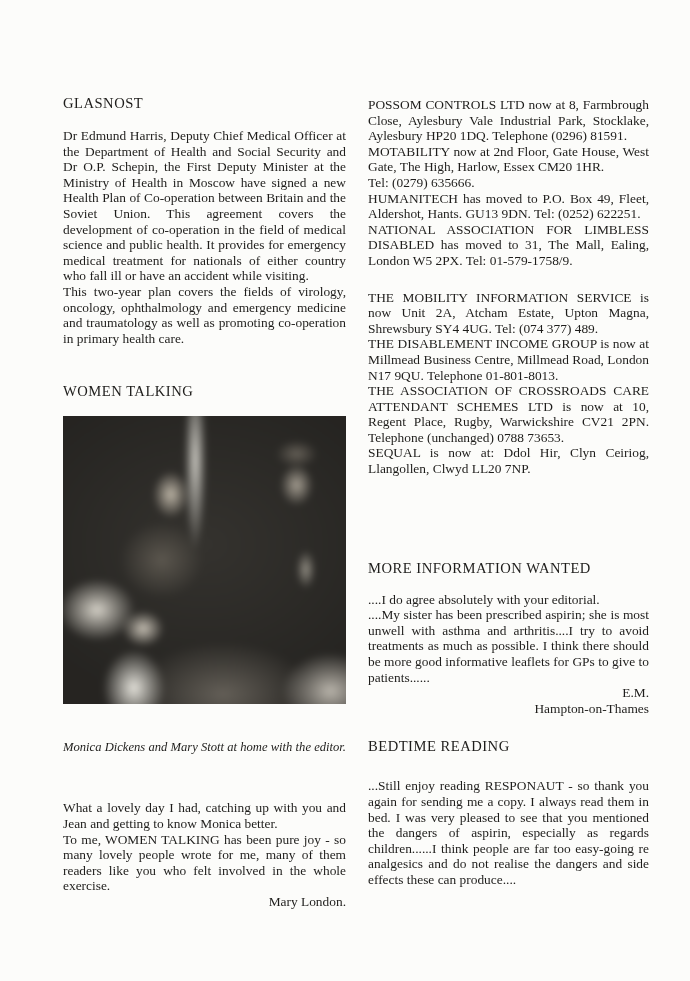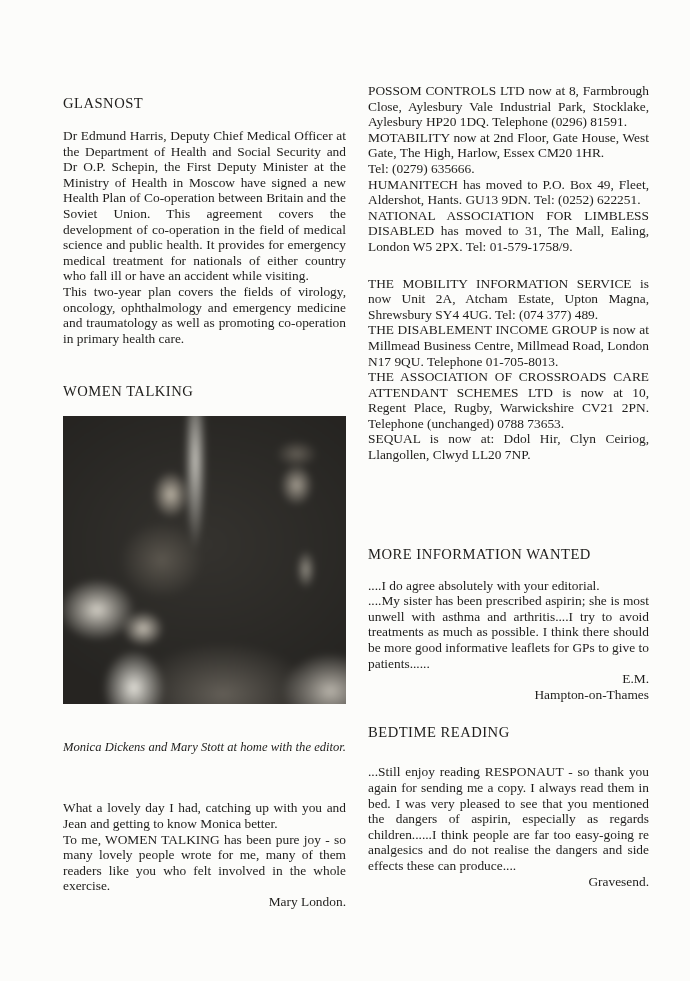--- a/index.html
+++ b/index.html
@@ -3,21 +3,21 @@
 <meta charset="utf-8">
 <style>
   html,body{margin:0;padding:0;}
   body{width:690px;height:981px;background:#ffffff;overflow:hidden;}
   .page{
     position:relative;width:690px;height:981px;background:#fcfcfa;
     font-family:"Liberation Serif","DejaVu Serif",serif;color:#1e1d1b;
   }
   .col{position:absolute;}
   .col-left{left:63px;top:95px;width:283px;}
-  .col-right{left:368px;top:83px;width:281px;}
+  .col-right{left:368px;top:97px;width:281px;}
   p{margin:0;}
   .heading{
     font-size:14.6px;font-weight:400;letter-spacing:0.5px;line-height:16px;margin:0;
   }
   .body{font-size:13.4px;line-height:15.6px;text-align:justify;}
   .gap-after-heading{margin-bottom:17px;}
   .wt-heading{margin-top:37px;margin-bottom:17px;}
   .photo{
     position:relative;width:283px;height:288px;overflow:hidden;background:#34322e;
   }
@@ -78,29 +78,28 @@
     <div>
       <p class="body entry">POSSOM CONTROLS LTD now at 8, Farmbrough Close, Aylesbury Vale Industrial Park, Stocklake, Aylesbury HP20 1DQ. Telephone (0296) 81591.</p>
       <p class="body entry">MOTABILITY now at 2nd Floor, Gate House, West Gate, The High, Harlow, Essex CM20 1HR.</p>
       <p class="body entry">Tel: (0279) 635666.</p>
       <p class="body entry">HUMANITECH has moved to P.O. Box 49, Fleet, Aldershot, Hants. GU13 9DN. Tel: (0252) 622251.</p>
       <p class="body entry">NATIONAL ASSOCIATION FOR LIMBLESS DISABLED has moved to 31, The Mall, Ealing, London W5 2PX. Tel: 01-579-1758/9.</p>
     </div>
 
     <div class="block-gap">
       <p class="body entry">THE MOBILITY INFORMATION SERVICE is now Unit 2A, Atcham Estate, Upton Magna, Shrewsbury SY4 4UG. Tel: (074 377) 489.</p>
-      <p class="body entry">THE DISABLEMENT INCOME GROUP is now at Millmead Business Centre, Millmead Road, London N17 9QU. Telephone 01-705-8013.</p>
+      <p class="body entry">THE DISABLEMENT INCOME GROUP is now at Millmead Business Centre, Millmead Road, London N17 9QU. Telephone 01-801-8013.</p>
       <p class="body entry">THE ASSOCIATION OF CROSSROADS CARE ATTENDANT SCHEMES LTD is now at 10, Regent Place, Rugby, Warwickshire CV21 2PN. Telephone (unchanged) 0788 73653.</p>
       <p class="body entry">SEQUAL is now at: Ddol Hir, Clyn Ceiriog, Llangollen, Clwyd LL20 7NP.</p>
     </div>
 
     <p class="heading miw-heading">MORE INFORMATION WANTED</p>
     <p class="body">....I do agree absolutely with your editorial.</p>
     <p class="body">....My sister has been prescribed aspirin; she is most unwell with asthma and arthritis....I try to avoid treatments as much as possible. I think there should be more good informative leaflets for GPs to give to patients......</p>
     <p class="sig sig-right">E.M.</p>
     <p class="sig sig-right">Hampton-on-Thames</p>
 
     <p class="heading br-heading">BEDTIME READING</p>
     <p class="body">...Still enjoy reading RESPONAUT - so thank you again for sending me a copy. I always read them in bed. I was very pleased to see that you mentioned the dangers of aspirin, especially as regards children......I think people are far too easy-going re analgesics and do not realise the dangers and side effects these can produce....</p>
-    <p class="sig sig-right">Gravesend.</p>
   </div>
 
 </div>
 
 </body></html>

